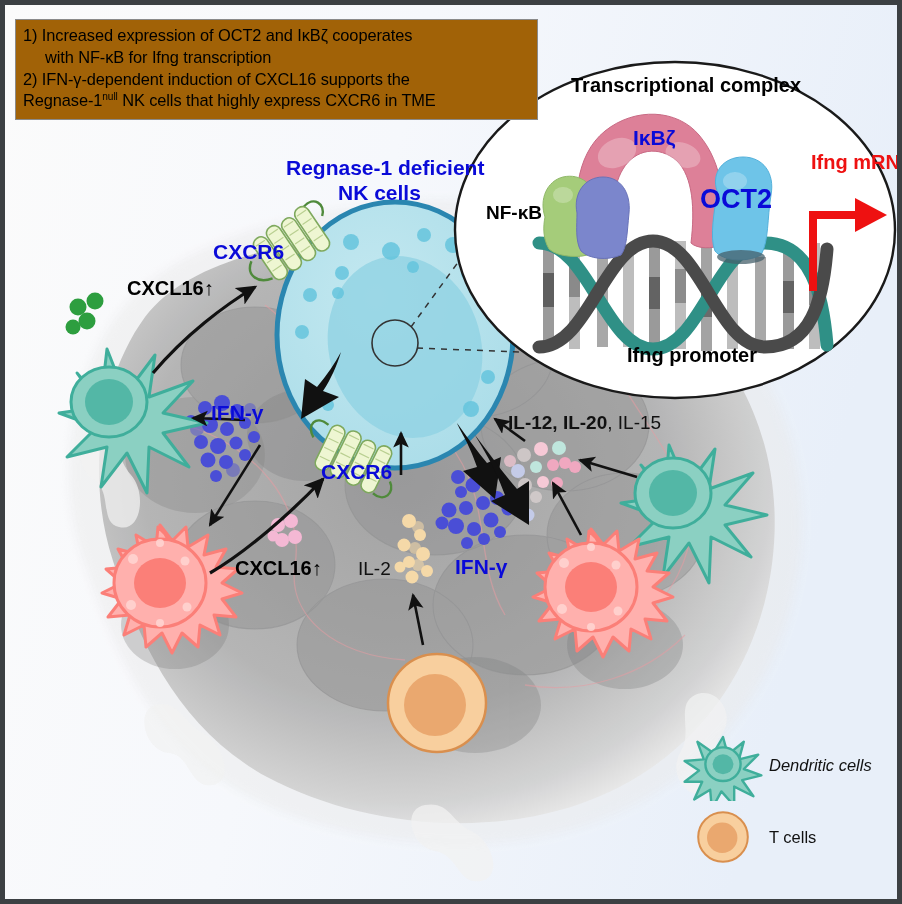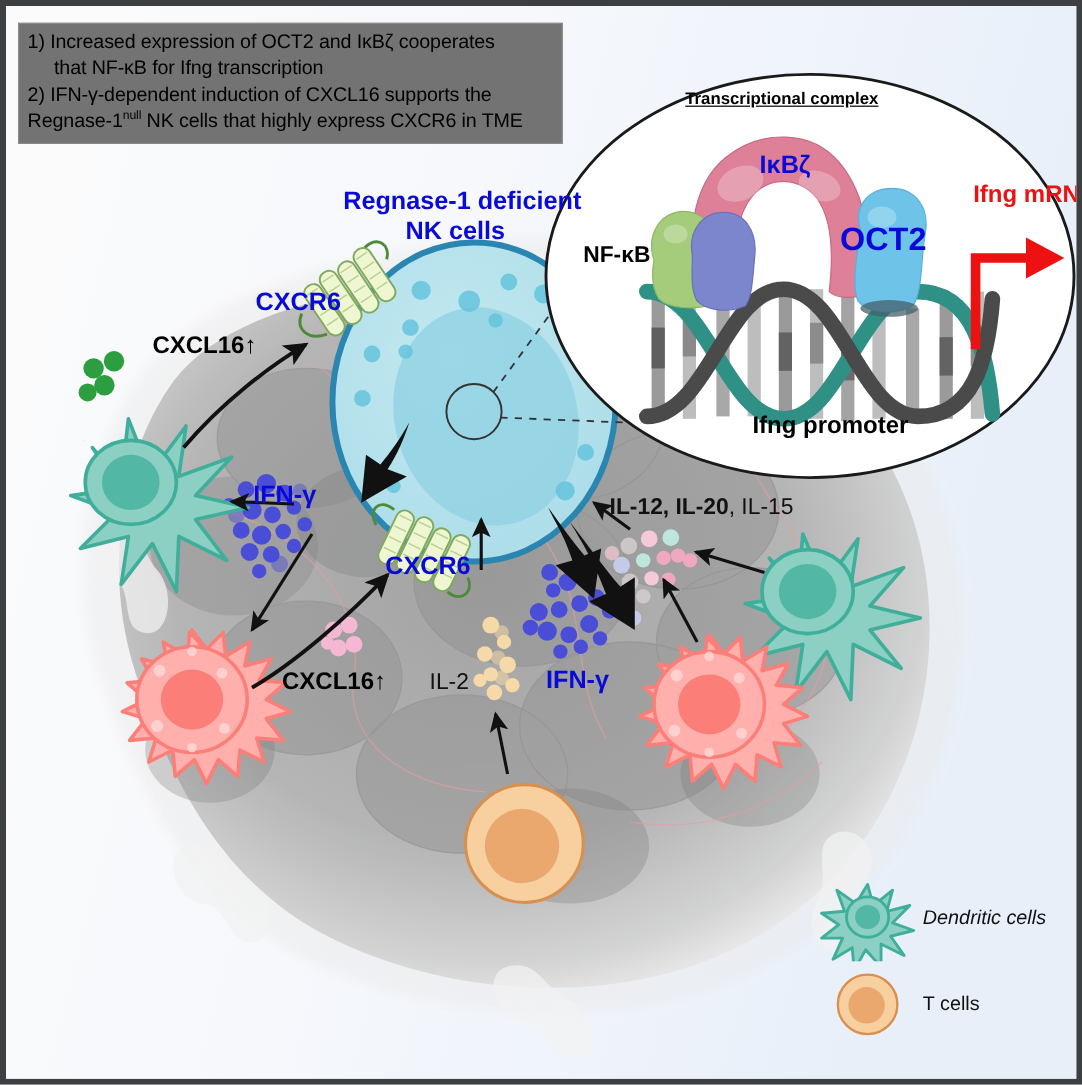--- a/index.html
+++ b/index.html
@@ -9,22 +9,22 @@
     box-sizing:border-box;border:5px solid #3c4043;background:#ffffff;
   }
   #bg{position:absolute;inset:0;}
   .lbl{position:absolute;white-space:nowrap;line-height:1.05;}
   .blue{color:#0a0ad8;font-weight:bold;}
   .black{color:#000;font-weight:bold;}
   .red{color:#ee1111;font-weight:bold;}
 
   
   #caption{
-    position:absolute;left:10px;top:14px;width:454px;
-    background:#737373;border:1.5px solid #8a8a8a;
+    position:absolute;left:10px;top:14px;width:523px;
+    background:#a16207;border:1.5px solid #8a8a8a;
     padding:5px 6px 6px 7px;box-sizing:border-box;
     font-size:16.4px;line-height:1.33;color:#000;letter-spacing:-0.1px;
   }
   #caption .ln{display:block;}
   #caption .ind{padding-left:22px;}
   .it{}
   sup{font-size:0.62em;vertical-align:super;}
 
   
   #legend{position:absolute;right:10px;bottom:26px;width:206px;}
@@ -447,26 +447,26 @@
 
       <g stroke="#ee1111" stroke-width="8" fill="none">
         <path d="M 808,286 L 808,210 L 856,210"></path>
       </g>
       <path fill="#ee1111" d="M 850,193 L 882,210 L 850,227 Z"></path>
     </g>
   </svg>
 
   <div id="caption">
     <span class="ln"><span>1) Increased expression of OCT2 and I</span><span>κ</span><span>Bζ cooperates</span></span>
-    <span class="ln ind"><span>that NF-</span><span>κ</span><span>B for </span><span class="it">Ifng</span><span> transcription</span></span>
+    <span class="ln ind"><span>with NF-</span><span>κ</span><span>B for </span><span class="it">Ifng</span><span> transcription</span></span>
     <span class="ln">2) IFN-γ-dependent induction of CXCL16 supports the</span>
     <span class="ln"><span>Regnase-1</span><sup>null</sup><span> NK cells that highly express CXCR6 in TME</span></span>
   </div>
 
-  <div class="lbl black" style="left:566px;top:70px;font-size:14px;text-decoration:underline;">Transcriptional complex</div>
+  <div class="lbl black" style="left:566px;top:70px;font-size:20px;">Transcriptional complex</div>
   <div class="lbl black" style="left:622px;top:340px;font-size:20px;">Ifng promoter</div>
   <div class="lbl red" style="left:806px;top:147px;font-size:20px;"><span class="it">Ifng</span><span> mRNA</span></div>
 
   <div class="lbl black" style="left:481px;top:198px;font-size:19px;">NF-κB</div>
   <div class="lbl blue" style="left:628px;top:122px;font-size:21px;">IκBζ</div>
   <div class="lbl blue" style="left:695px;top:180px;font-size:27px;">OCT2</div>
 
   <div class="lbl blue" style="left:281px;top:152px;font-size:21px;text-align:center;">Regnase-1 deficient</div>
   <div class="lbl blue" style="left:333px;top:177px;font-size:21px;">NK cells</div>
 

